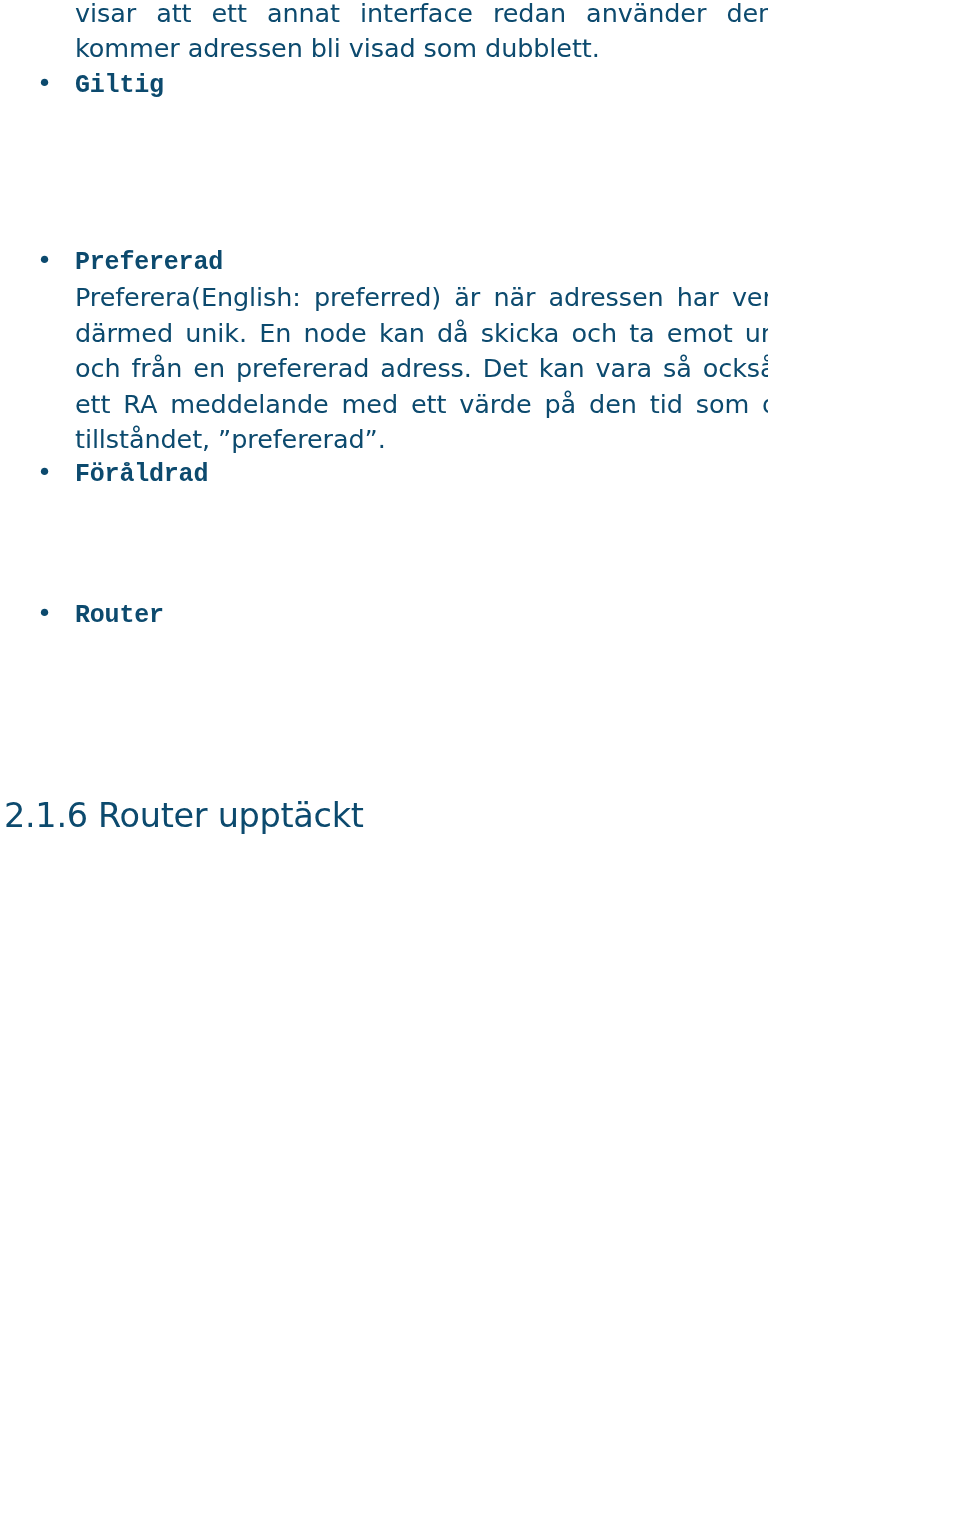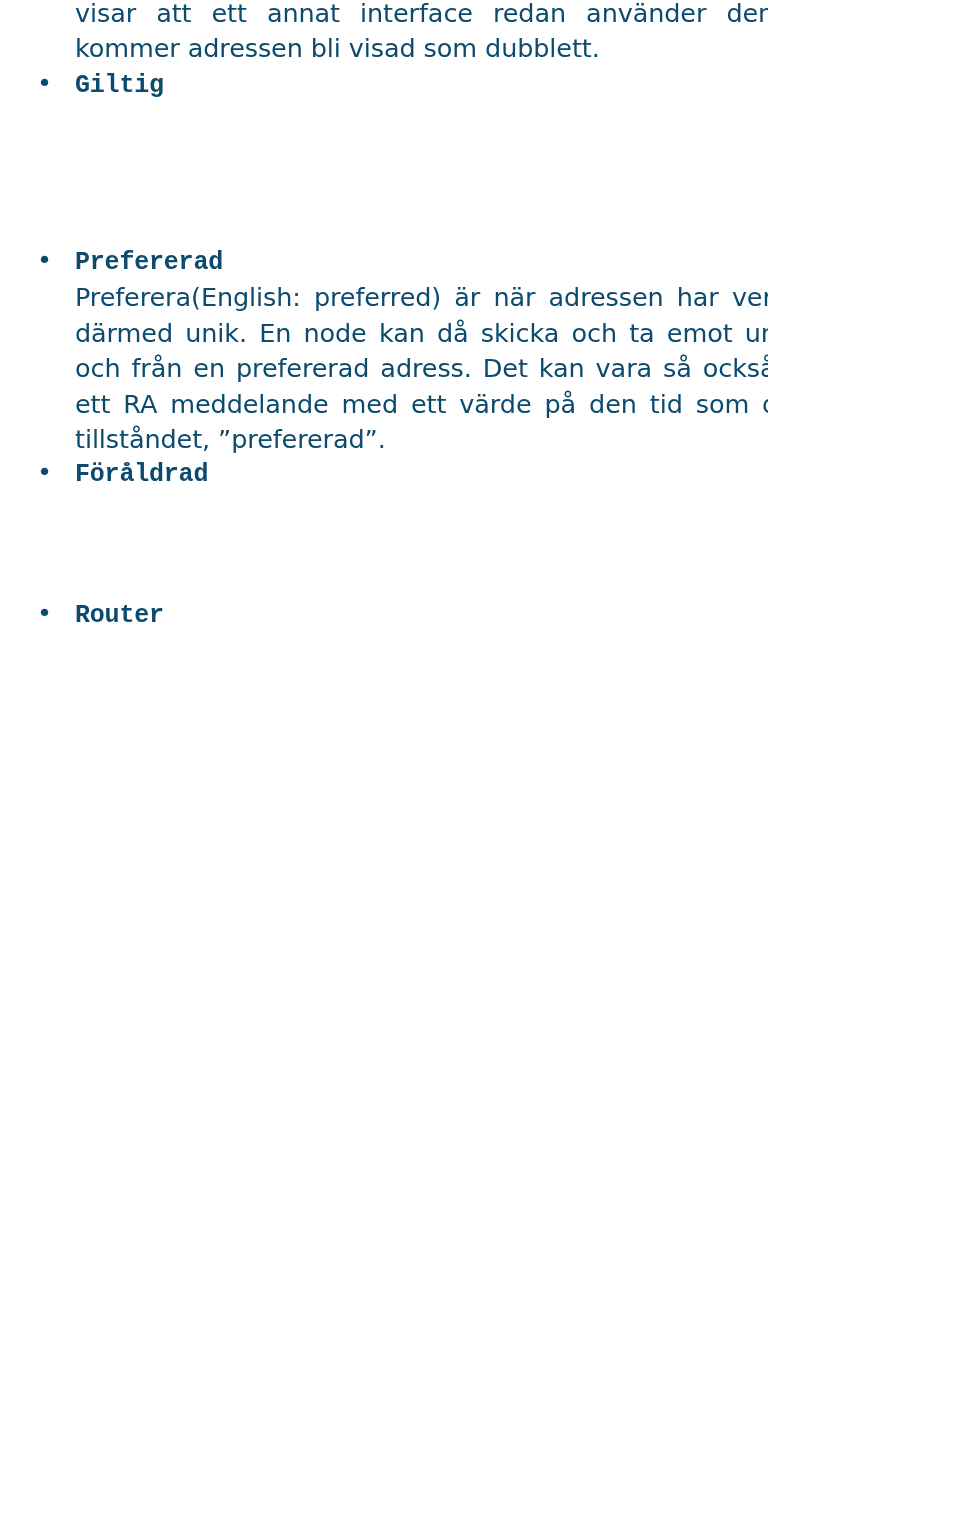--- a/index.html
+++ b/index.html
@@ -136,16 +136,17 @@
 
     <div id="blk-ogil">
       <div class="bullet-row">
         <span class="bullet-glyph">•</span>
         <span class="bullet-label">Router</span>
       </div>
     </div>
 
   </div>
 
+  <h2 class="section-heading">2.1.6 Router upptäckt</h2>
 
   <div class="page-number">10</div>
 
 </div>
 
 </body></html>

